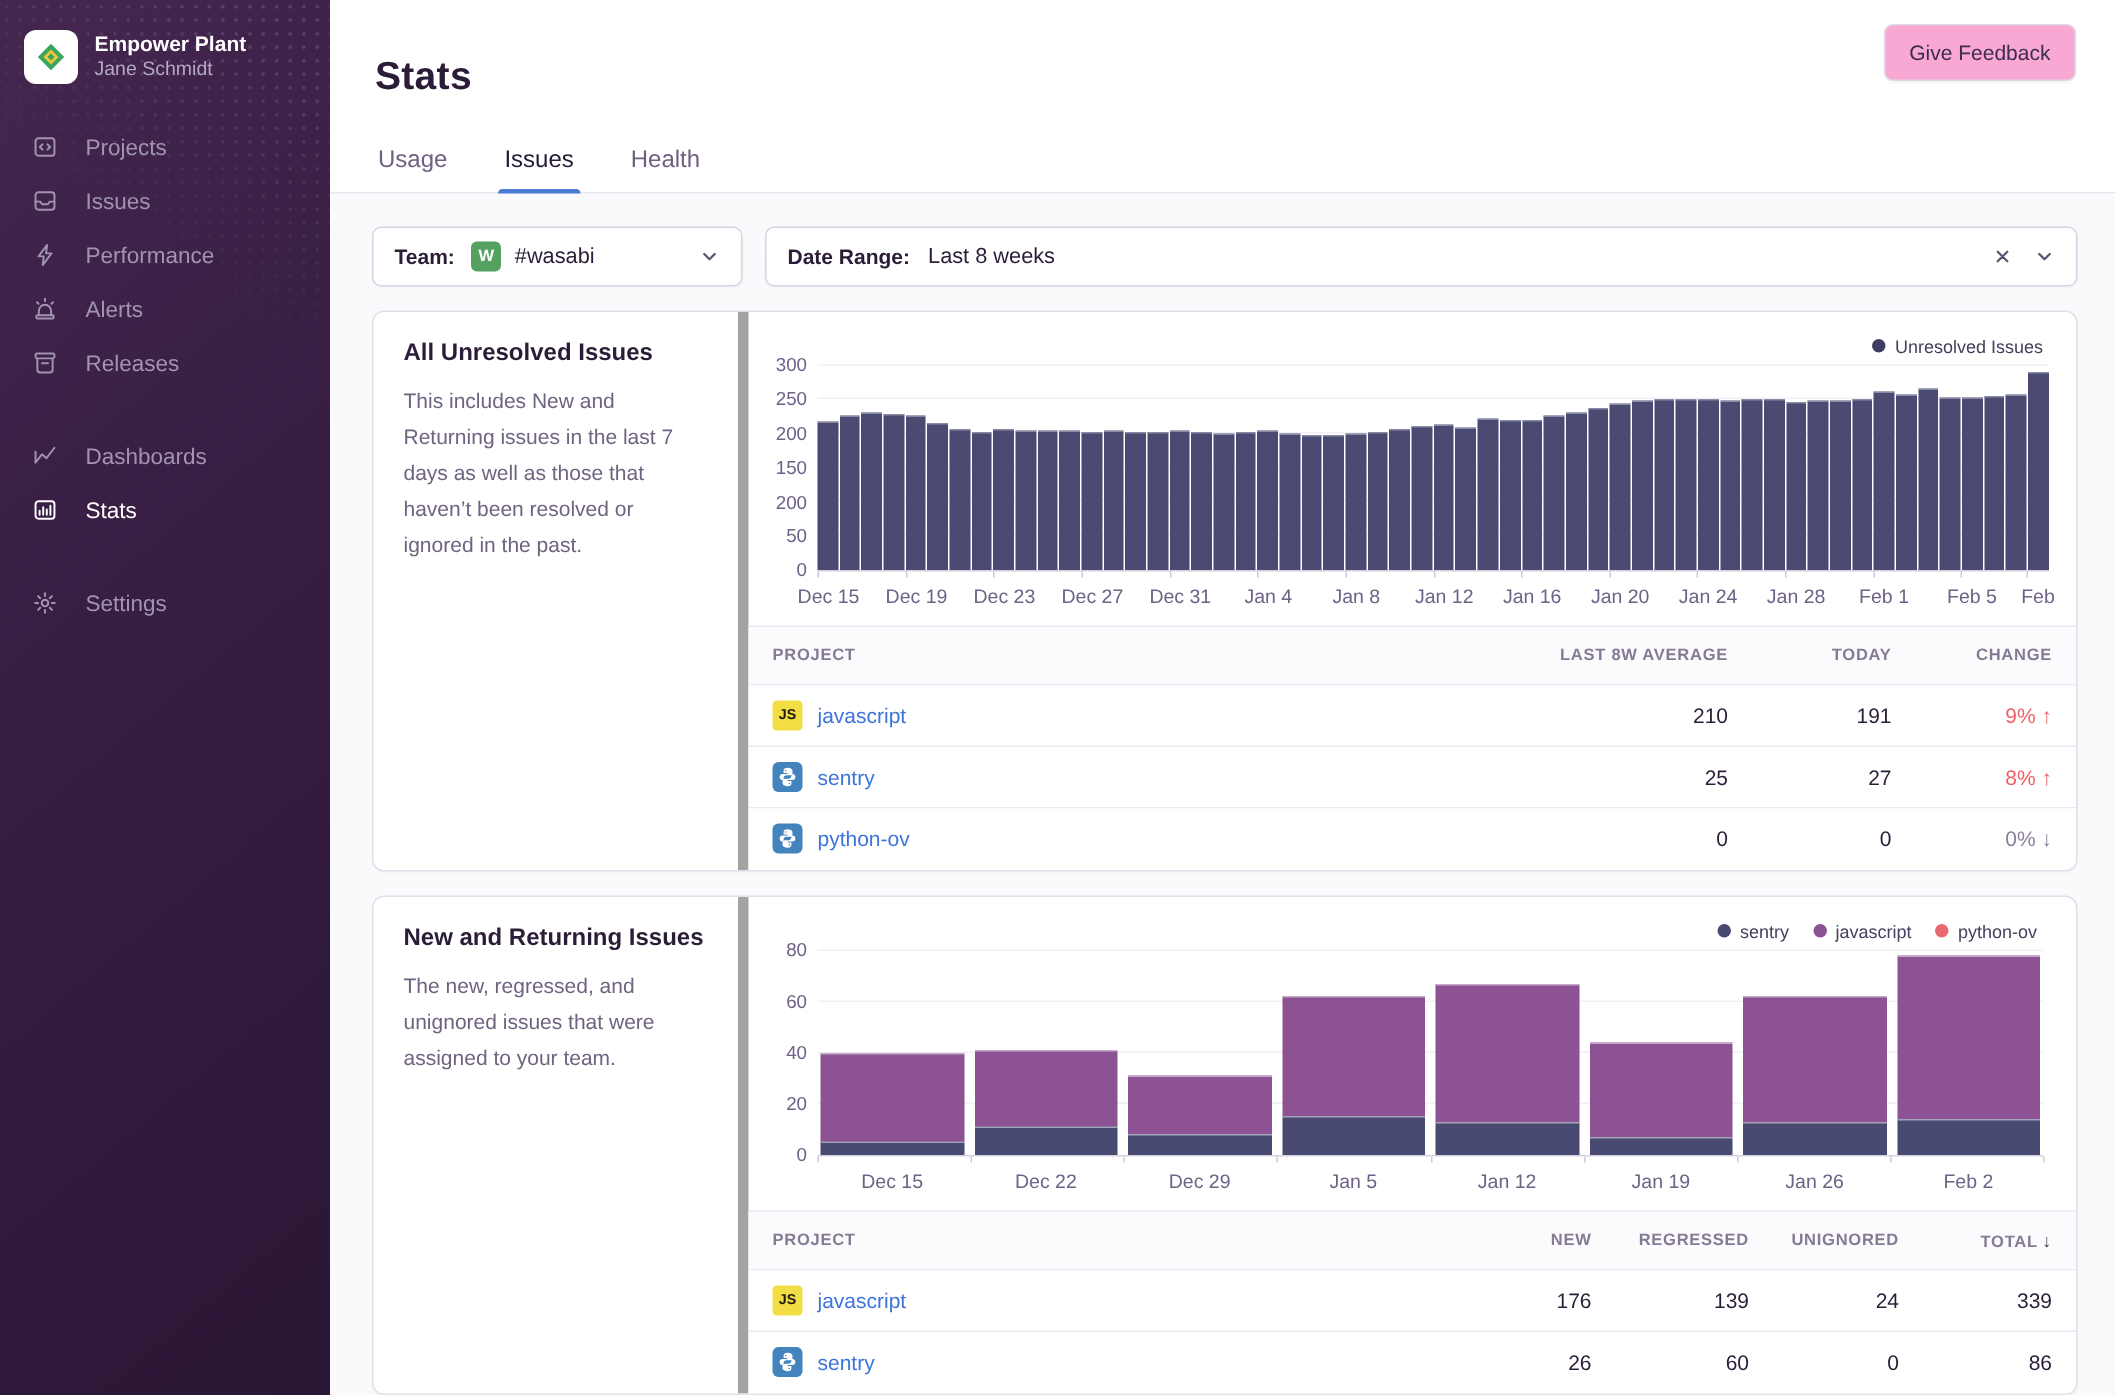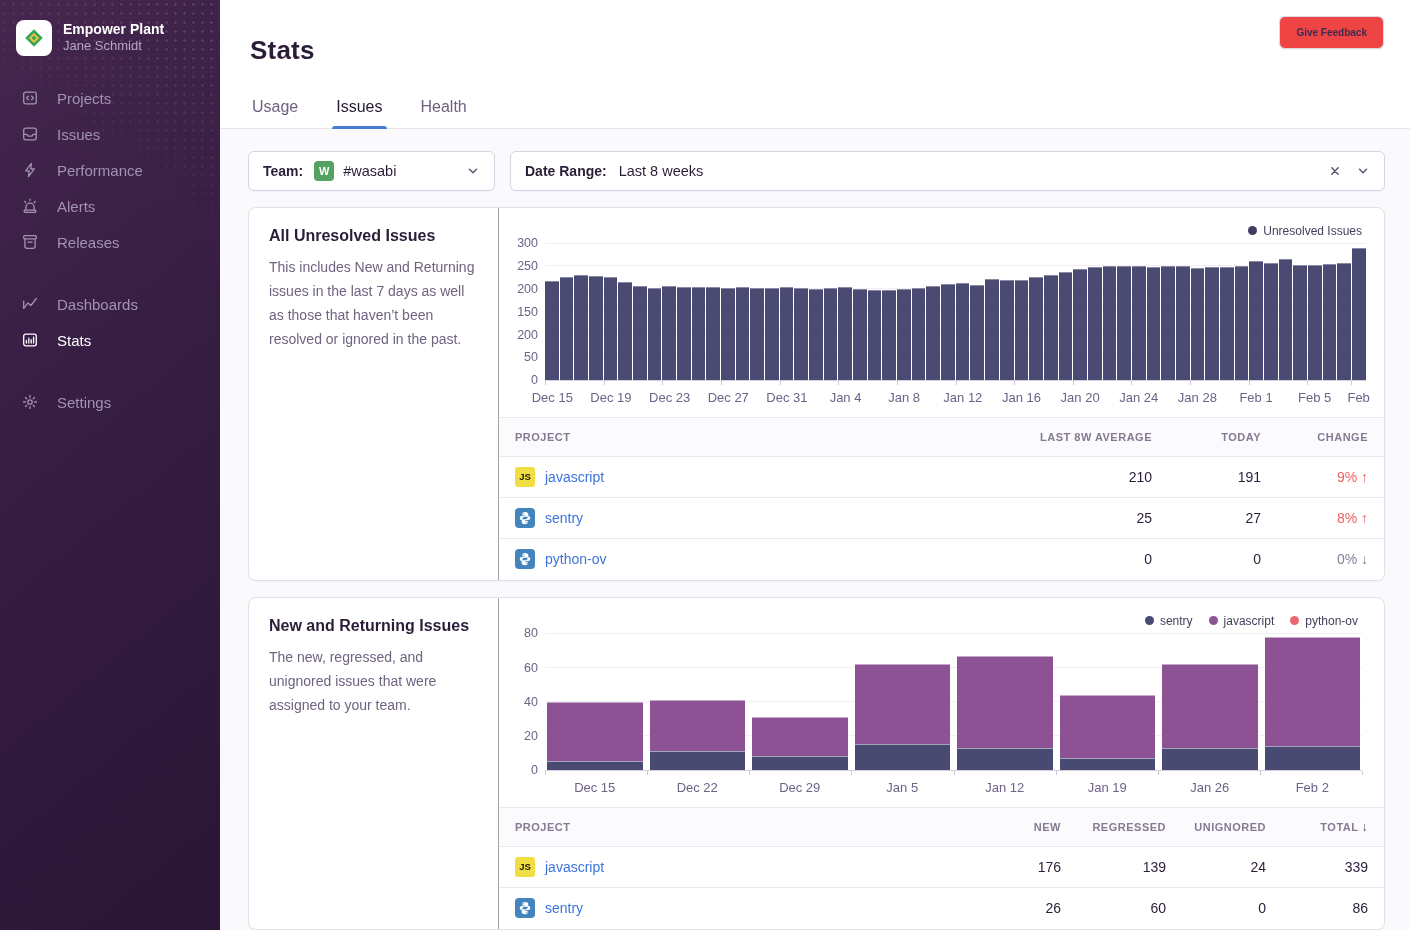--- a/index.html
+++ b/index.html
@@ -24,22 +24,22 @@
     font-size:15px; color:#a294b1; cursor:pointer; }
   .nav-item.active { color:#fff; }
   .nav-icon { width:20px; height:20px; display:flex; align-items:center; justify-content:center; flex:0 0 20px; }
   .nav-icon svg { stroke:currentColor; fill:none; stroke-width:1.3; stroke-linecap:round; stroke-linejoin:round; }
   .nav-gap { height:26px; }
 
   
   .main { flex:1; min-width:0; display:flex; flex-direction:column; background:#fff; }
   .topbar { display:flex; justify-content:space-between; align-items:flex-start; padding:16px 26px 0 30px; }
   .page-title { font-size:26px; font-weight:700; letter-spacing:.2px; padding-top:2px; }
-  .feedback-btn { background:#ef4444; border:1px solid #ded7e6; border-radius:6px; padding:10px 16px;
-    font-family:inherit; font-size:10px; font-weight:700; color:#3c2c52; cursor:pointer;
+  .feedback-btn { background:#f9a8d4; border:1px solid #ded7e6; border-radius:6px; padding:10px 16px;
+    font-family:inherit; font-size:14px; font-weight:400; color:#3c2c52; cursor:pointer;
     box-shadow:0 1px 2px rgba(40,30,50,.05); }
   .tabs { display:flex; gap:34px; padding:14px 30px 0; border-bottom:1px solid #e8e3ed; }
   .tab { padding:0 2px 12px; font-size:16px; color:#6f6080; cursor:pointer; position:relative; }
   .tab.active { color:#241a35; }
   .tab.active::after { content:""; position:absolute; left:-2px; right:-2px; bottom:-1px; height:3px;
     border-radius:3px 3px 0 0; background:var(--accent,#4a7bd4); }
 
   .content { flex:1; background:#faf9fb; padding:22px 25px 0 28px; overflow:hidden; }
 
   
@@ -53,21 +53,21 @@
     color:#fff; font-size:11px; font-weight:700; display:flex; align-items:center; justify-content:center; }
   .filter-value { font-size:14.5px; color:#2b1d38; }
   .filter-date .filter-value { margin-left:12px; }
   .f-icons { margin-left:auto; display:flex; align-items:center; gap:14px; }
   .f-icons svg, .chev svg { stroke:#5f5470; fill:none; stroke-width:1.5; stroke-linecap:round; stroke-linejoin:round; }
   .chev { margin-left:auto; display:flex; }
 
   
   .card { background:#fff; border:1px solid #e3dee9; border-radius:8px; margin-top:16px;
     display:grid; grid-template-columns:250px 1fr; box-shadow:0 1px 2px rgba(40,30,50,.03); overflow:hidden; }
-  .card-left { border-right:1px solid #a3a3a3; padding:19px 20px; }
+  .card-left { border-right:7px solid #a3a3a3; padding:19px 20px; }
   .card-title { font-size:16px; font-weight:600; margin-bottom:10px; color:#2b1d38; }
   .card-desc { font-size:14px; color:#6f6380; line-height:1.72; }
   .card-right { min-width:0; display:flex; flex-direction:column; }
 
   
   .chart { padding:10px 18px 0 10px; }
   .legend { display:flex; justify-content:flex-end; align-items:center; gap:16px; height:26px; padding-right:4px; }
   .legend-item { display:flex; align-items:center; gap:6px; cursor:pointer; }
   .legend-dot { width:9px; height:9px; border-radius:50%; }
   .legend-label { font-size:12px; color:#473d5c; }

